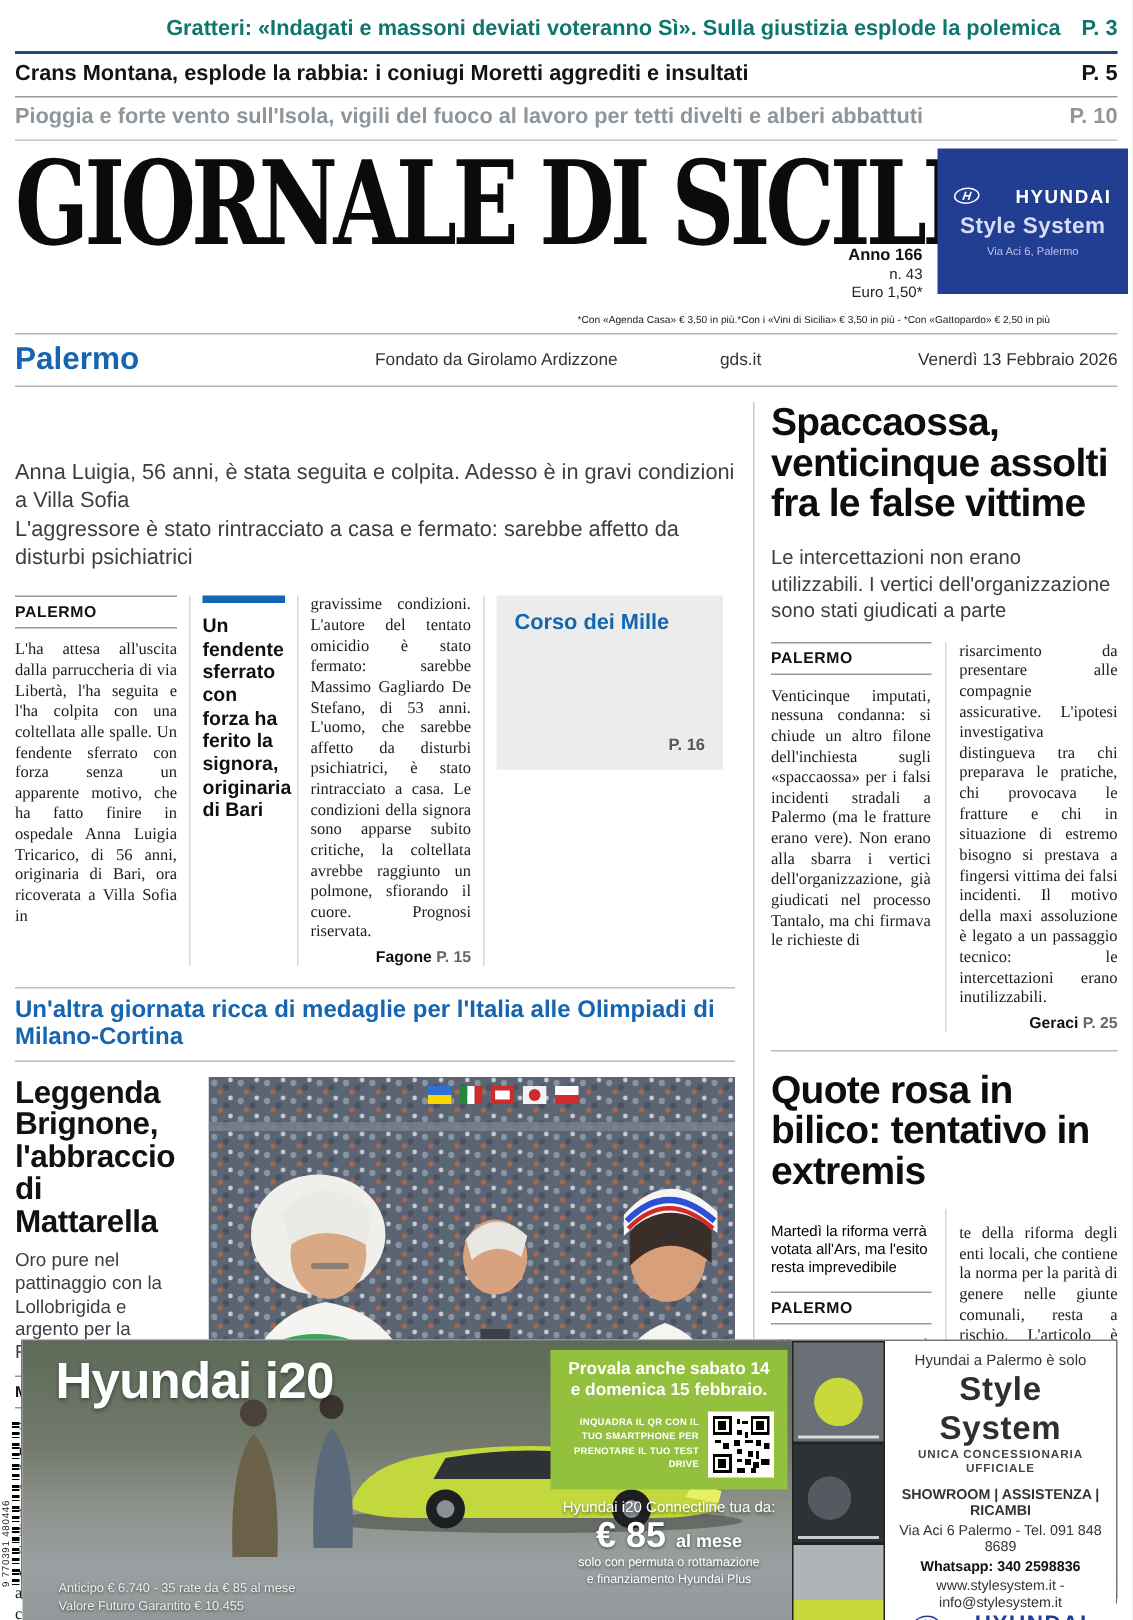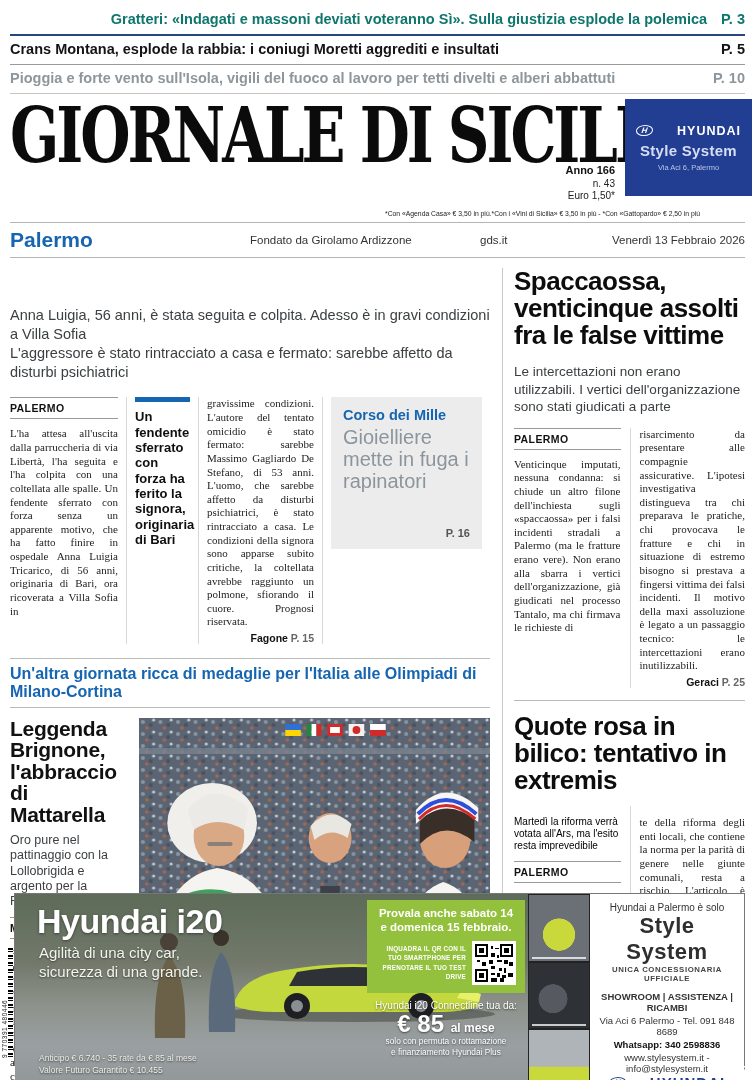--- a/index.html
+++ b/index.html
@@ -54,21 +54,21 @@
   .lead-cols > div + div { border-left:1px solid #d7d7d7; }
   .cpad { padding:0 8px; } .cpad:first-child { padding-left:0; }
   .kicker { font-weight:bold; font-size:10.5px; letter-spacing:.4px;
     border-top:1px solid #999; border-bottom:1px solid #999; padding:4px 0; margin-bottom:8px; }
   .bodytxt { font-family:"Liberation Serif", serif; font-size:11px; line-height:1.24;
     text-align:justify; color:#1c1c1c; }
   .byline { margin-top:3px; text-align:right; font-size:10.5px; font-weight:bold; }
   .byline .pg { color:#666; }
   .pullquote { border-top:5px solid #1565b1; padding-top:7px;
     font-weight:bold; font-size:13px; line-height:1.18; color:#0f0f0f; }
-  .graybox { background:#ececec; padding:10px 12px; display:flex; flex-direction:column; height:152px; }
+  .graybox { background:#ececec; padding:10px 12px; display:flex; flex-direction:column; height:116px; }
   .graybox .gk { color:#1565b1; font-weight:bold; font-size:14.5px; margin-bottom:4px; }
   .graybox .gt { font-size:20px; line-height:1.08; color:#8d959c; }
   .graybox .gp { margin-top:auto; text-align:right; font-weight:bold; font-size:11px; color:#555; }
   .oly-kicker { margin-top:14px; border-top:1px solid #bbb; border-bottom:1px solid #bbb;
     padding:6px 0; color:#1565b1; font-weight:bold; font-size:16px; }
   .oly { margin-top:10px; display:grid; grid-template-columns:118px 1fr; column-gap:11px; }
   .oly h3 { font-size:21px; line-height:1.02; letter-spacing:-.3px; font-weight:bold; }
   .oly .dek { margin-top:8px; font-size:12.5px; line-height:1.22; color:#3c4043; margin-bottom:8px; }
   .photo { width:100%; height:268px; display:block; }
   .caption { margin-top:5px; font-size:11px; color:#333; }
@@ -193,21 +193,20 @@
         <div class="cpad">
           <div class="bodytxt">gravissime condizioni. L'autore del tentato omicidio è stato fermato: sarebbe Massimo Gagliardo De Stefano, di 53 anni. L'uomo, che sarebbe affetto da disturbi psichiatrici, è stato rintracciato a casa. Le condizioni della signora sono apparse subito critiche, la coltellata avrebbe raggiunto un polmone, sfiorando il cuore. Prognosi riservata.</div>
           <div class="byline">
             <span>Fagone</span>
             <span class="pg">P. 15</span>
           </div>
         </div>
         <div class="cpad">
           <div class="graybox">
             <div class="gk">Corso dei Mille</div>
-            <div class="gt">Gioielliere mette in fuga i rapinatori</div>
             <div class="gp">P. 16</div>
           </div>
         </div>
       </div>
 
       <div class="oly-kicker">Un'altra giornata ricca di medaglie per l'Italia alle Olimpiadi di Milano-Cortina</div>
 
       <div class="oly">
         <div>
           <h3>Leggenda Brignone, l'abbraccio di Mattarella</h3>
@@ -329,24 +328,20 @@
           <path d="M258 46 L276 52 L274 60 L252 56 Z" fill="#e8f06a"></path>
         </svg>
 
         <svg width="120" height="110" viewBox="0 0 120 110" style="position:absolute;left:120px;top:34px;">
           <circle cx="34" cy="14" r="9" fill="#4a4238"></circle>
           <path d="M20 110 Q18 48 34 28 Q52 46 50 110 Z" fill="#6b6148"></path>
           <circle cx="86" cy="10" r="8" fill="#3a332c"></circle>
           <path d="M74 104 Q72 42 86 24 Q102 40 100 104 Z" fill="#5a6a7a"></path>
         </svg>
         <div class="ad-model">Hyundai i20</div>
-        <div class="ad-tagline">
-          <div>Agilità di una city car,</div>
-          <div>sicurezza di una grande.</div>
-        </div>
         <div class="ad-fin">
           <div>Anticipo € 6.740 - 35 rate da € 85 al mese</div>
           <div>Valore Futuro Garantito € 10.455</div>
           <div>TAN 0,99 % - TAEG 7,09 %</div>
         </div>
         <div class="ad-green">
           <div class="p1">
             <div>Provala anche sabato 14</div>
             <div>e domenica 15 febbraio.</div>
           </div>

